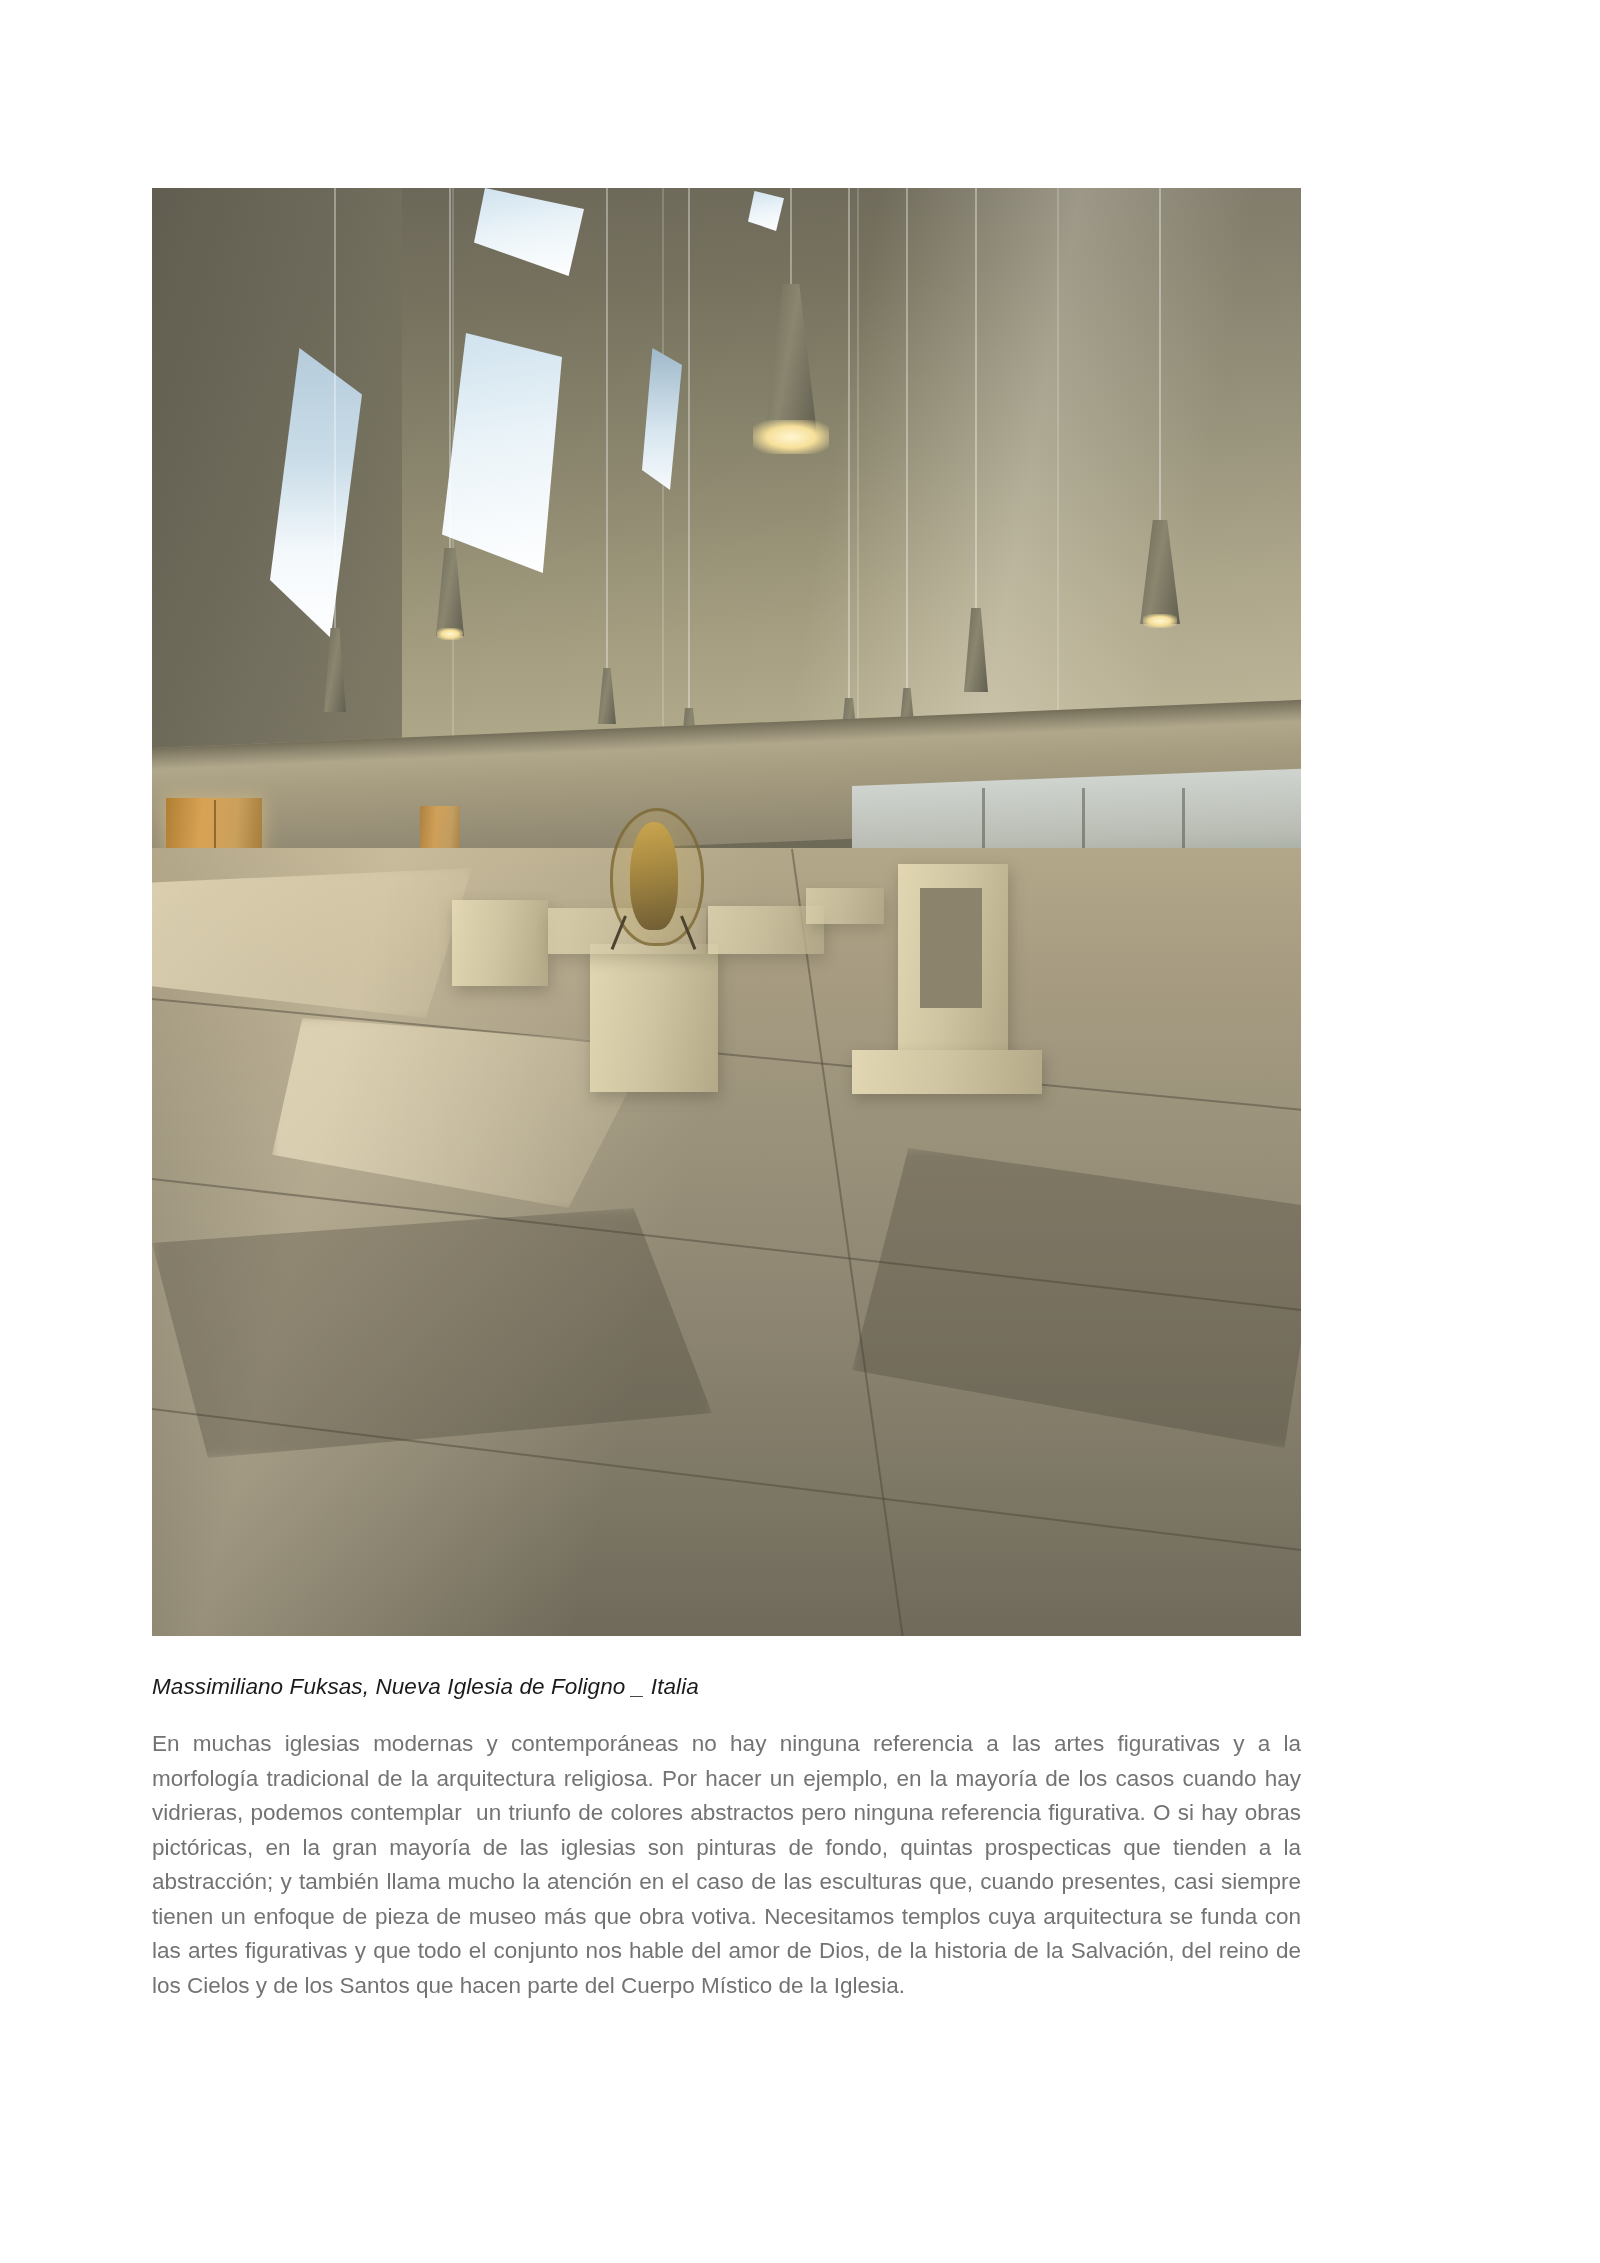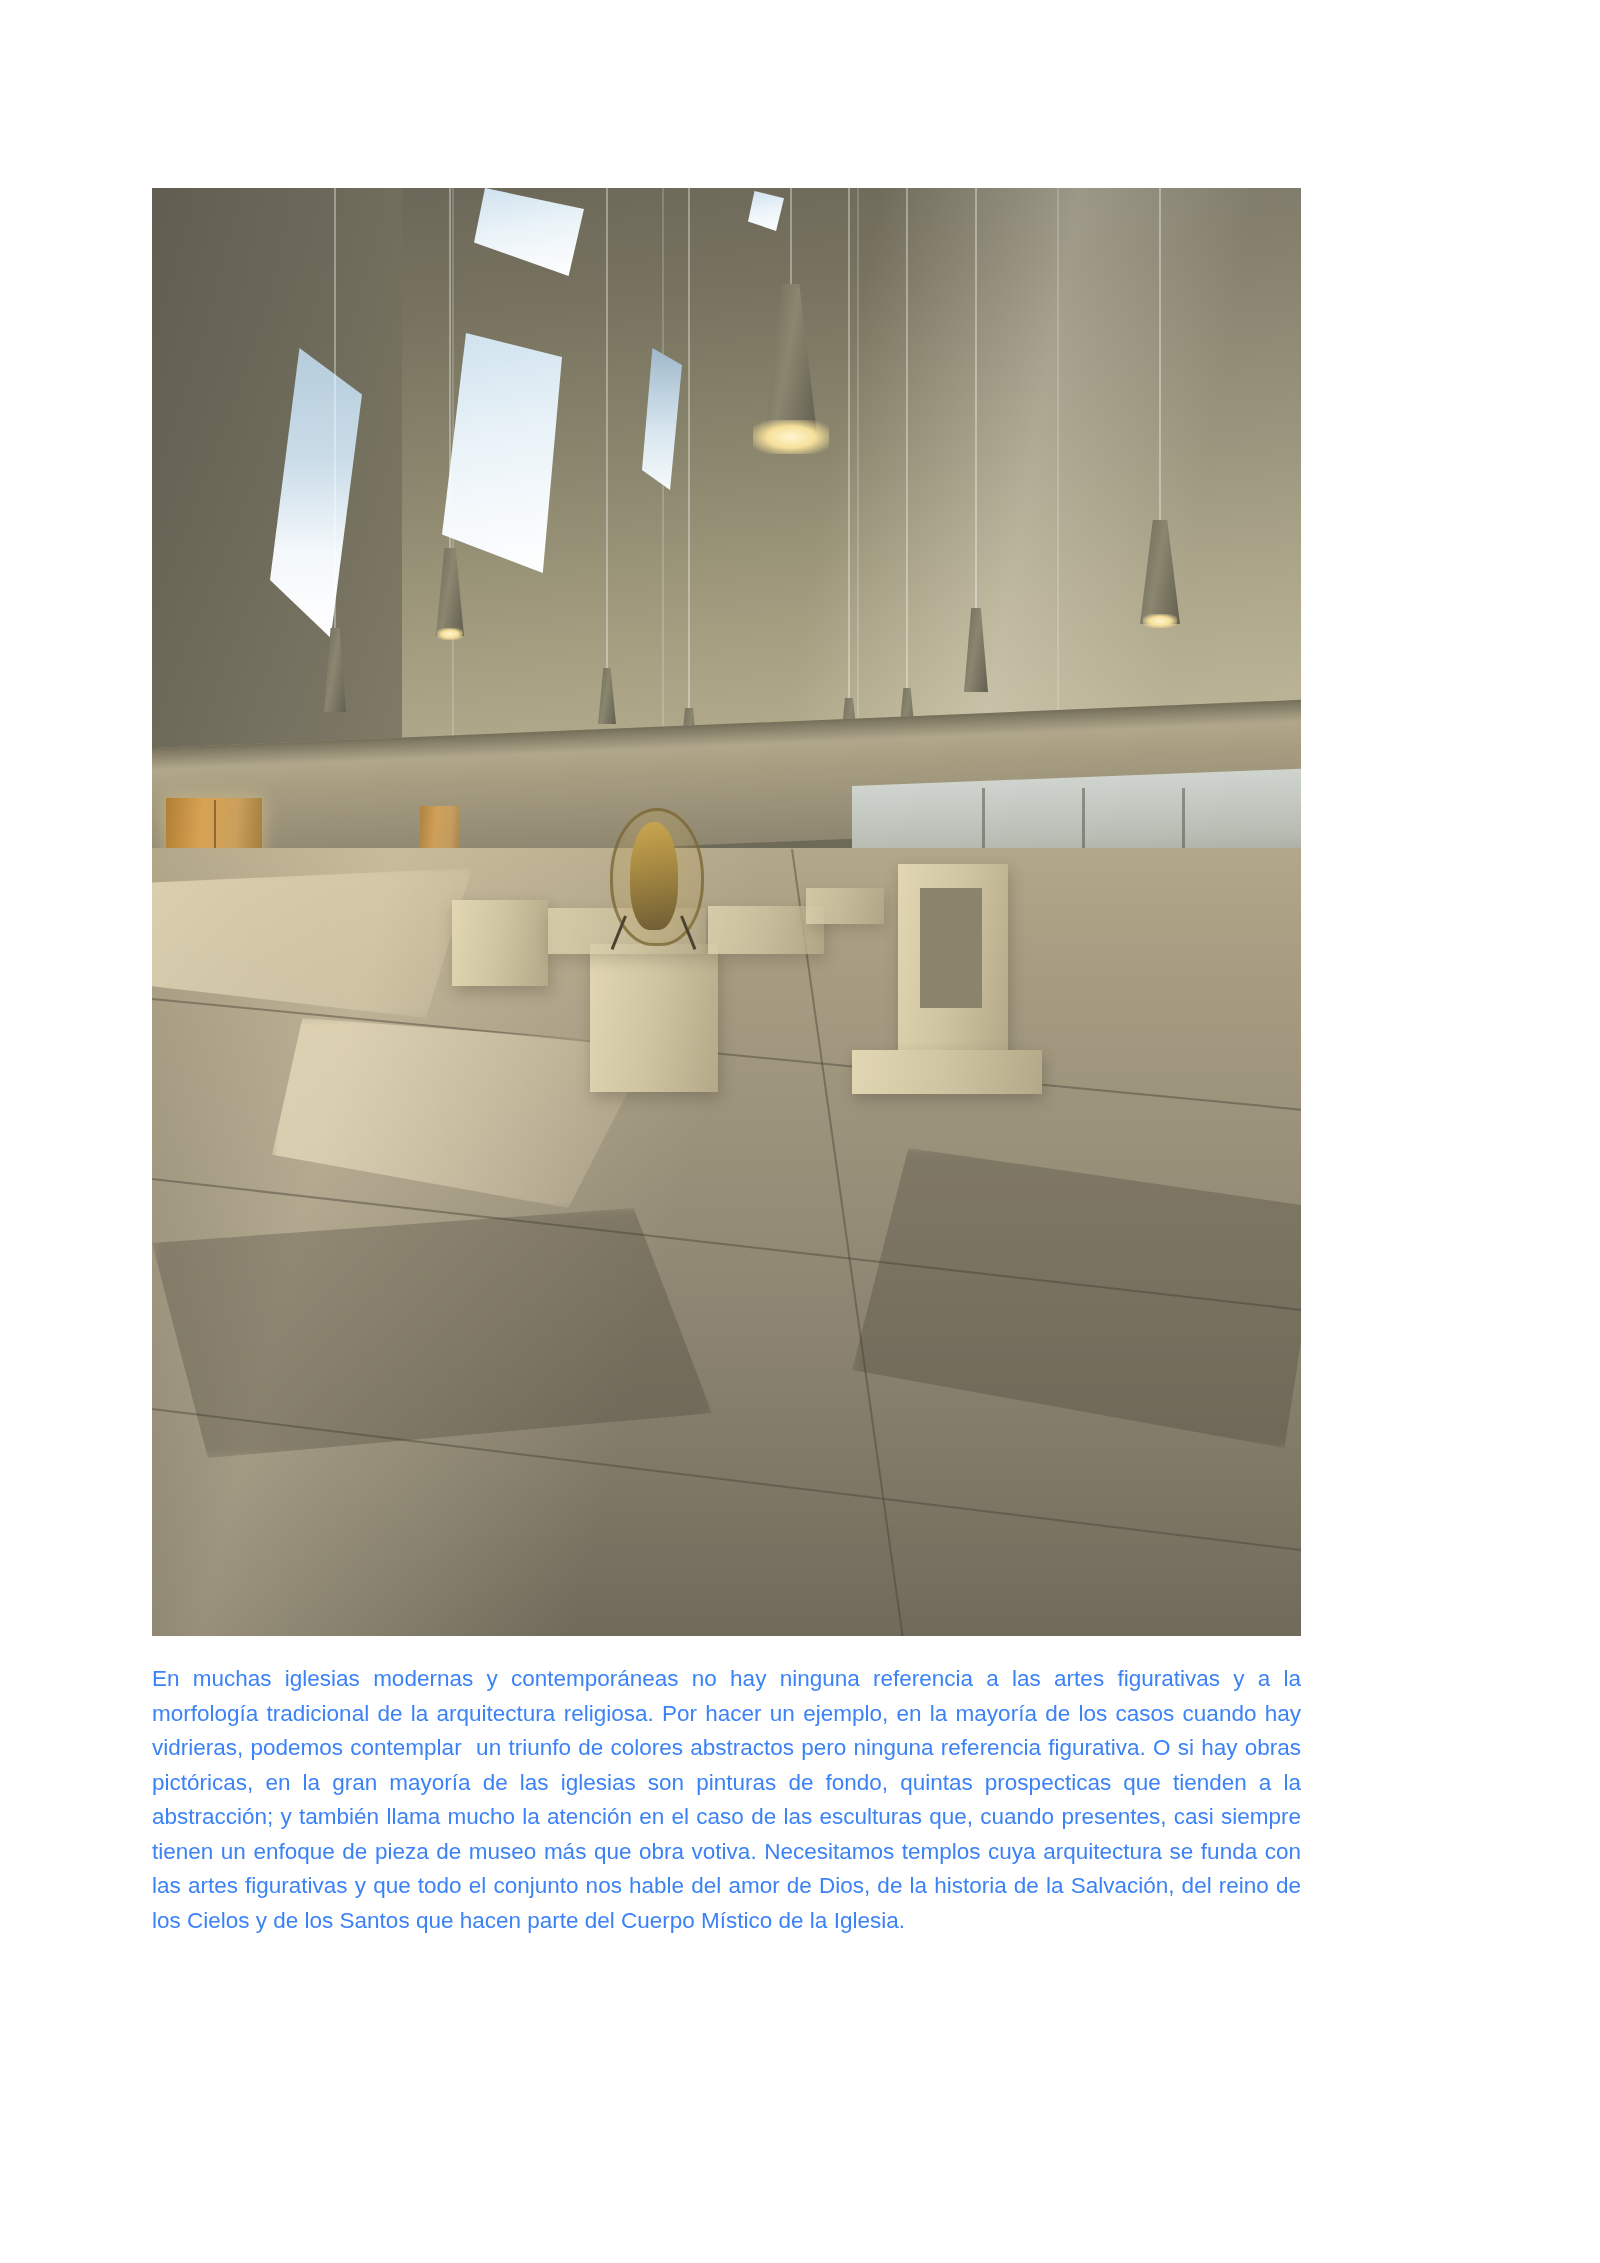--- a/index.html
+++ b/index.html
@@ -217,21 +217,21 @@
     color: #1b1b1b;
     letter-spacing: .1px;
     white-space: pre;
   }
 
   
   .body-text {
     margin-top: 26px;
     font-size: 22.5px;
     line-height: 34.5px;
-    color: #3b82f6;
+    color: #737373;
     text-align: justify;
     text-justify: inter-word;
     white-space: pre-wrap;
     hyphens: none;
   }
 </style>
 </head>
 <body>
 
 <div class="page">
@@ -335,17 +335,18 @@
         <div class="block" style="left:700px; top:862px; width:190px; height:44px;"></div>
 
         <div class="sculpture-halo" style="left:458px; top:620px; width:88px; height:132px;"></div>
         <div class="sculpture-body" style="left:478px; top:634px; width:48px; height:108px;"></div>
         <div class="sculpture-leg" style="left:472px; top:728px; height:36px; transform: rotate(22deg);"></div>
         <div class="sculpture-leg" style="left:528px; top:728px; height:36px; transform: rotate(-22deg);"></div>
 
       </div>
     </figure>
 
+    <div class="caption">Massimiliano Fuksas, Nueva Iglesia de Foligno _ Italia</div>
 
     <p class="body-text">En muchas iglesias modernas y contemporáneas no hay ninguna referencia a las artes figurativas y a la morfología tradicional de la arquitectura religiosa. Por hacer un ejemplo, en la mayoría de los casos cuando hay vidrieras, podemos contemplar  un triunfo de colores abstractos pero ninguna referencia figurativa. O si hay obras pictóricas, en la gran mayoría de las iglesias son pinturas de fondo, quintas prospecticas que tienden a la abstracción; y también llama mucho la atención en el caso de las esculturas que, cuando presentes, casi siempre tienen un enfoque de pieza de museo más que obra votiva. Necesitamos templos cuya arquitectura se funda con las artes figurativas y que todo el conjunto nos hable del amor de Dios, de la historia de la Salvación, del reino de los Cielos y de los Santos que hacen parte del Cuerpo Místico de la Iglesia.</p>
 
   </div>
 </div>
 
 </body></html>

